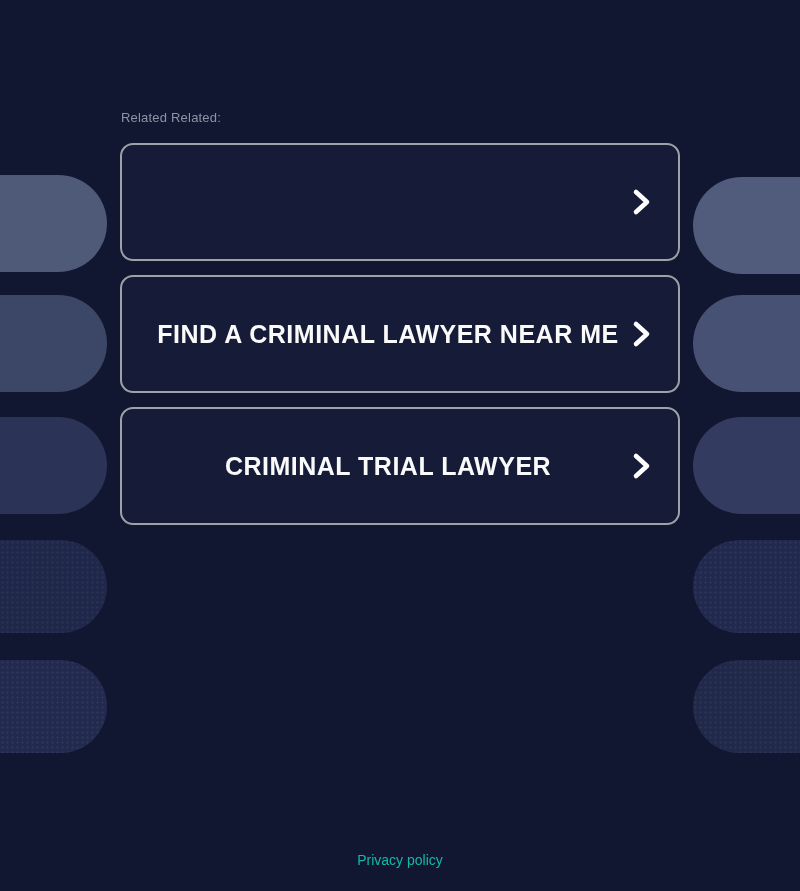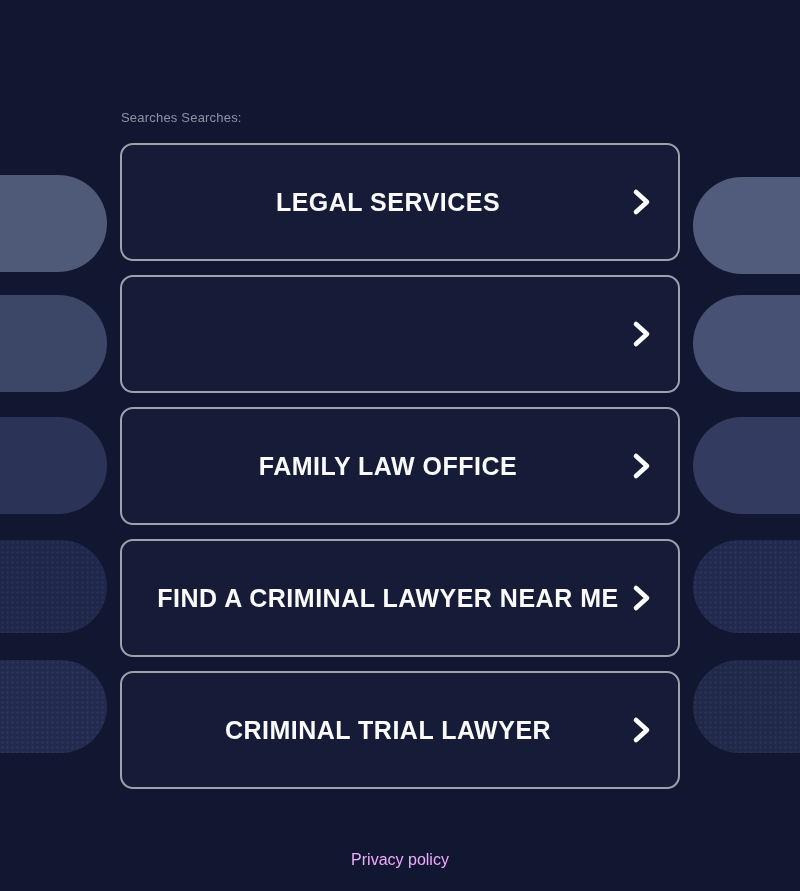--- a/index.html
+++ b/index.html
@@ -75,22 +75,22 @@
   }
   .chev svg { display: block; }
 
   .footer {
     position: absolute;
     left: 0; bottom: 22px;
     width: 100%;
     text-align: center;
   }
   .privacy-link {
-    font-size: 16px;
-    color: #f0abfc;
+    font-size: 14px;
+    color: #14b8a6;
     text-decoration: none;
     cursor: pointer;
   }
 </style>
 </head>
 <body>
 
 <div>
 
   <div class="pill left pl1"></div>
@@ -98,47 +98,31 @@
   <div class="pill left pl3"></div>
   <div class="pill left pl4 dotted"></div>
   <div class="pill left pl5 dotted"></div>
   <div class="pill right pr1"></div>
   <div class="pill right pr2"></div>
   <div class="pill right pr3"></div>
   <div class="pill right pr4 dotted"></div>
   <div class="pill right pr5 dotted"></div>
 
   <div class="content">
-    <div class="related-label">Searches Searches:</div>
+    <div class="related-label">Related Related:</div>
 
-    <a class="search-btn">
-      <span class="btn-label">LEGAL SERVICES</span>
-      <span class="chev">
-        <svg width="22" height="30" viewBox="0 0 22 30">
-            <path d="M6 5 L17 15 L6 25" fill="none" stroke="#ffffff" stroke-width="4.6" stroke-linecap="round" stroke-linejoin="round"></path>
-          </svg>
-      </span>
-    </a>
 
     <a class="search-btn">
       <span class="chev">
         <svg width="22" height="30" viewBox="0 0 22 30">
             <path d="M6 5 L17 15 L6 25" fill="none" stroke="#ffffff" stroke-width="4.6" stroke-linecap="round" stroke-linejoin="round"></path>
           </svg>
       </span>
     </a>
 
-    <a class="search-btn">
-      <span class="btn-label">FAMILY LAW OFFICE</span>
-      <span class="chev">
-        <svg width="22" height="30" viewBox="0 0 22 30">
-            <path d="M6 5 L17 15 L6 25" fill="none" stroke="#ffffff" stroke-width="4.6" stroke-linecap="round" stroke-linejoin="round"></path>
-          </svg>
-      </span>
-    </a>
 
     <a class="search-btn">
       <span class="btn-label">FIND A CRIMINAL LAWYER NEAR ME</span>
       <span class="chev">
         <svg width="22" height="30" viewBox="0 0 22 30">
             <path d="M6 5 L17 15 L6 25" fill="none" stroke="#ffffff" stroke-width="4.6" stroke-linecap="round" stroke-linejoin="round"></path>
           </svg>
       </span>
     </a>
 

